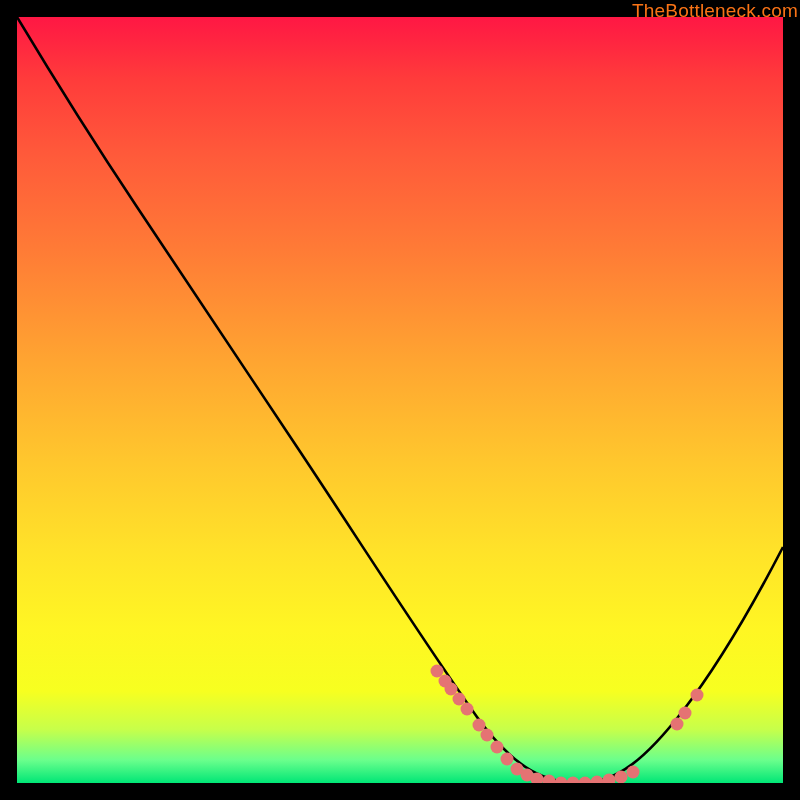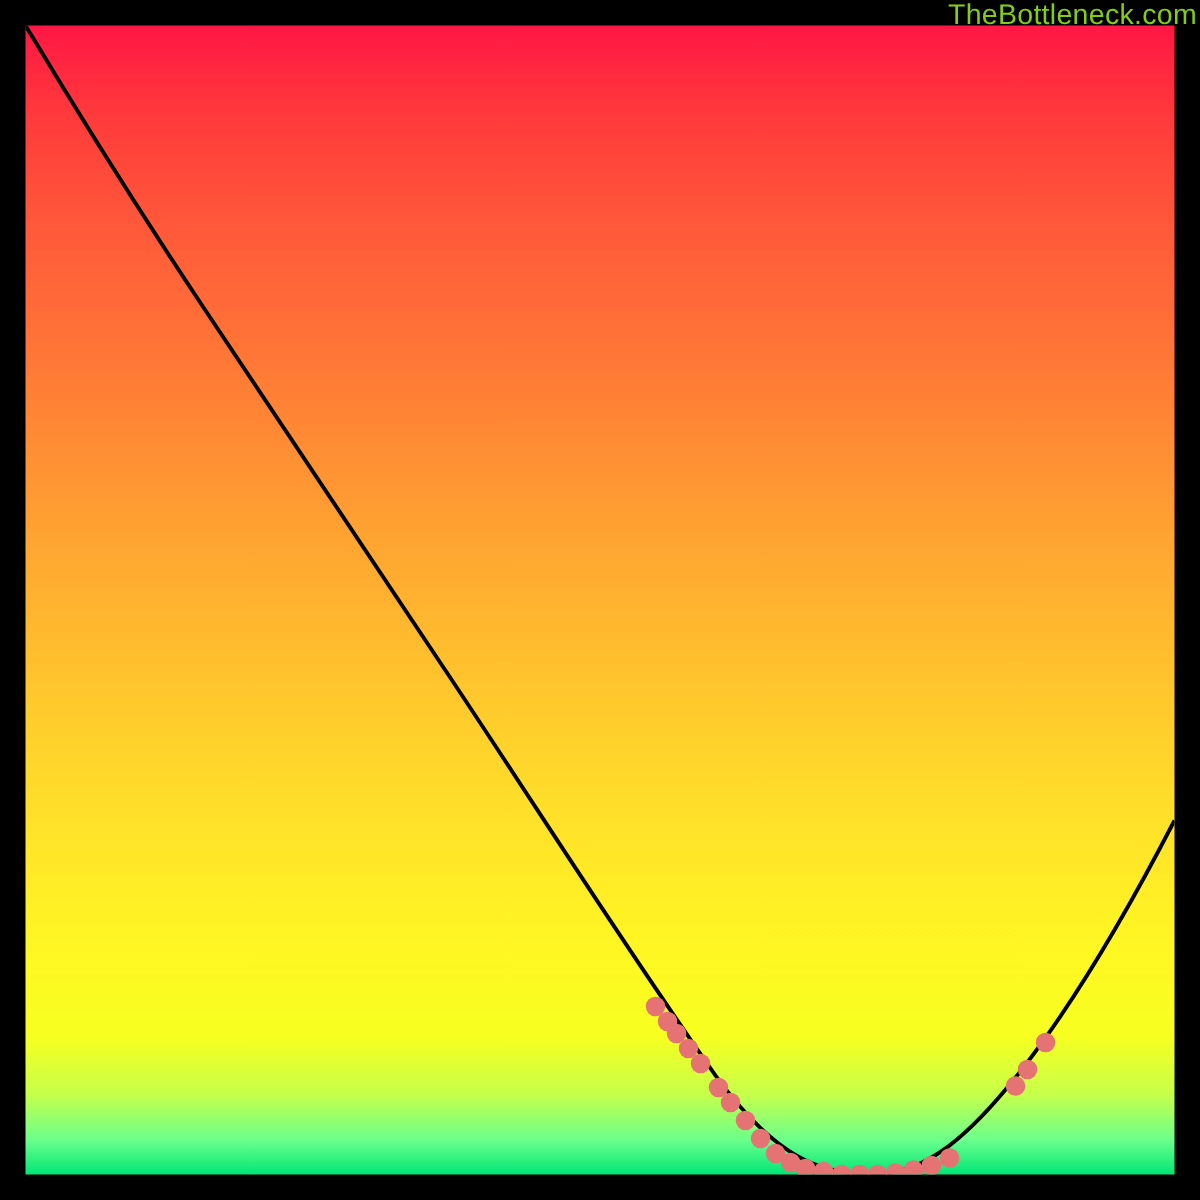--- a/index.html
+++ b/index.html
@@ -45,21 +45,21 @@
     position: absolute;
     left: 0;
     top: 0;
     width: 766px;
     height: 766px;
   }
   .watermark {
     position: absolute;
     top: 0px;
     right: 2px;
-    color: #84cc16;
+    color: #f97316;
     font-size: 19px;
     font-weight: 500;
     letter-spacing: 0.2px;
     pointer-events: none;
   }
 </style>
 </head>
 <body>
 
 <div class="frame">

